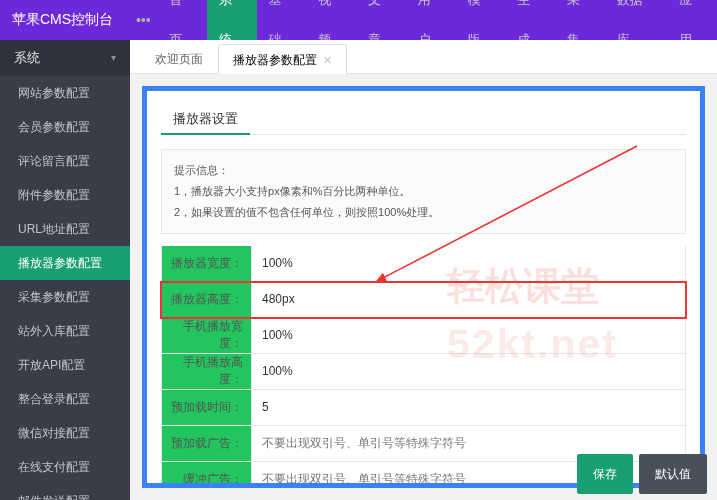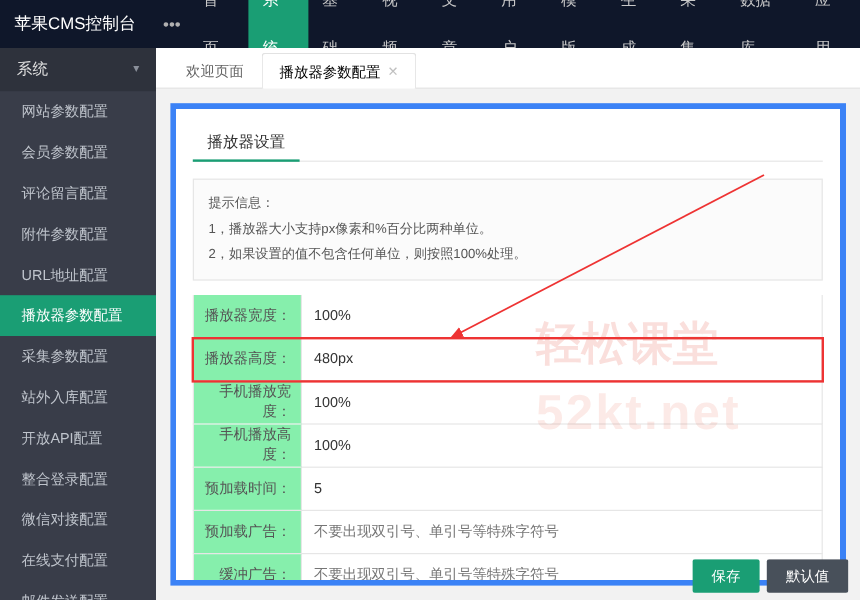--- a/index.html
+++ b/index.html
@@ -1,17 +1,17 @@
 <!DOCTYPE html>
 <html><head>
 <meta charset="utf-8">
 <style>
   * { box-sizing: border-box; margin: 0; padding: 0; }
   html, body { width: 717px; height: 500px; overflow: hidden; font-family: "Microsoft YaHei", Arial, sans-serif; font-size: 12px; color: #333; background: #f2f2f2; }
-  .topbar { height: 40px; background: #0f172a; display: flex; align-items: center; color: #d0d0d0; }
+  .topbar { height: 40px; background: #6d28d9; display: flex; align-items: center; color: #d0d0d0; }
   .brand { width: 130px; padding-left: 12px; font-size: 14px; color: #fff; font-weight: 500; }
   .top-ellipsis { width: 28px; text-align: center; font-size: 14px; color: #b0b0b0; cursor: pointer; }
   .topnav { display: flex; }
   .topnav a { display: block; padding: 0 12px; line-height: 40px; font-size: 13px; color: #c8c8c8; cursor: pointer; text-decoration: none; }
   .topnav a.active { color: #fff; background: #1a9e74; }
   .main { display: flex; height: 460px; }
   .sidebar { width: 130px; background: #393d49; color: #c2c2c2; overflow-y: auto; }
   .side-head { height: 36px; line-height: 36px; padding: 0 14px; font-size: 13px; background: #2e323c; color: #e0e0e0; cursor: pointer; display: flex; justify-content: space-between; align-items: center; }
   .chev { font-size: 10px; color: #8a8f9a; }
   .side-item { display: block; height: 34px; line-height: 34px; padding-left: 18px; font-size: 12px; color: #bfc4cc; cursor: pointer; }
@@ -20,27 +20,27 @@
   .tabs { height: 34px; background: #fff; display: flex; align-items: flex-end; padding-left: 10px; border-bottom: 1px solid #e2e2e2; }
   .tab { height: 30px; line-height: 30px; padding: 0 14px; font-size: 12px; color: #666; border: 1px solid transparent; border-bottom: none; border-radius: 3px 3px 0 0; display: flex; align-items: center; gap: 6px; cursor: pointer; }
   .tab.active { border-color: #e2e2e2; background: #fff; color: #000; position: relative; top: 1px; }
   .tab-close { font-size: 11px; color: #c0c0c0; cursor: pointer; }
   .panel { margin: 12px; background: #fff; border: 5px solid #3b82f6; padding: 12px 14px 14px; overflow-y: auto; flex: 1; position: relative; }
   .inner-tab { height: 32px; border-bottom: 1px solid #e6e6e6; margin-bottom: 14px; }
   .inner-tab span { display: inline-block; height: 32px; line-height: 32px; padding: 0 12px; font-size: 13px; color: #333; border-bottom: 2px solid #1a9e74; cursor: pointer; }
   .tip { border: 1px solid #e6e6e6; background: #fbfbfb; padding: 10px 12px; font-size: 11px; color: #555; line-height: 1.9; margin-bottom: 12px; }
   .form-row { display: flex; align-items: center; border: 1px solid #e6e6e6; border-top: none; height: 36px; font-size: 12px; }
   .form-row:first-of-type { border-top: 1px solid #e6e6e6; }
-  .fr-label { width: 90px; text-align: right; padding-right: 8px; color: #555; background: #86efac; height: 100%; display: flex; align-items: center; justify-content: flex-end; border-right: 1px solid #e6e6e6; }
+  .fr-label { width: 90px; text-align: right; padding-right: 8px; color: #555; background: #22c55e; height: 100%; display: flex; align-items: center; justify-content: flex-end; border-right: 1px solid #e6e6e6; }
   .fr-field { flex: 1; padding: 0 10px; display: flex; align-items: center; gap: 14px; }
   .fr-field input[type=text] { border: none; outline: none; font-size: 12px; width: 100%; color: #333; }
   .fr-field input[type=text].placeholder { color: #b8b8b8; }
   .highlight-row { outline: 2px solid #e33; outline-offset: -1px; }
   .footer-btns { position: absolute; right: 10px; bottom: 6px; display: flex; gap: 6px; }
-  .btn { height: 28px; padding: 0 16px; border: none; font-size: 12px; color: #fff; cursor: pointer; border-radius: 2px; }
+  .btn { height: 40px; padding: 0 16px; border: none; font-size: 12px; color: #fff; cursor: pointer; border-radius: 2px; }
   .btn-primary { background: #1a9e74; }
   .btn-default { background: #48505a; }
   .watermark { position: absolute; pointer-events: none; font-size: 38px; font-weight: 700; color: rgba(230,80,60,0.18); }
   .wm1 { top: 170px; left: 300px; }
   .wm2 { top: 230px; left: 300px; letter-spacing: 2px; font-size: 41px; color: rgba(230,80,60,0.12); }
   .arrow-svg { position: absolute; top: 45px; left: 160px; width: 350px; height: 160px; pointer-events: none; }
   ::-webkit-scrollbar { width: 6px; }
   ::-webkit-scrollbar-thumb { background: #555; }
 </style>
 </head>

